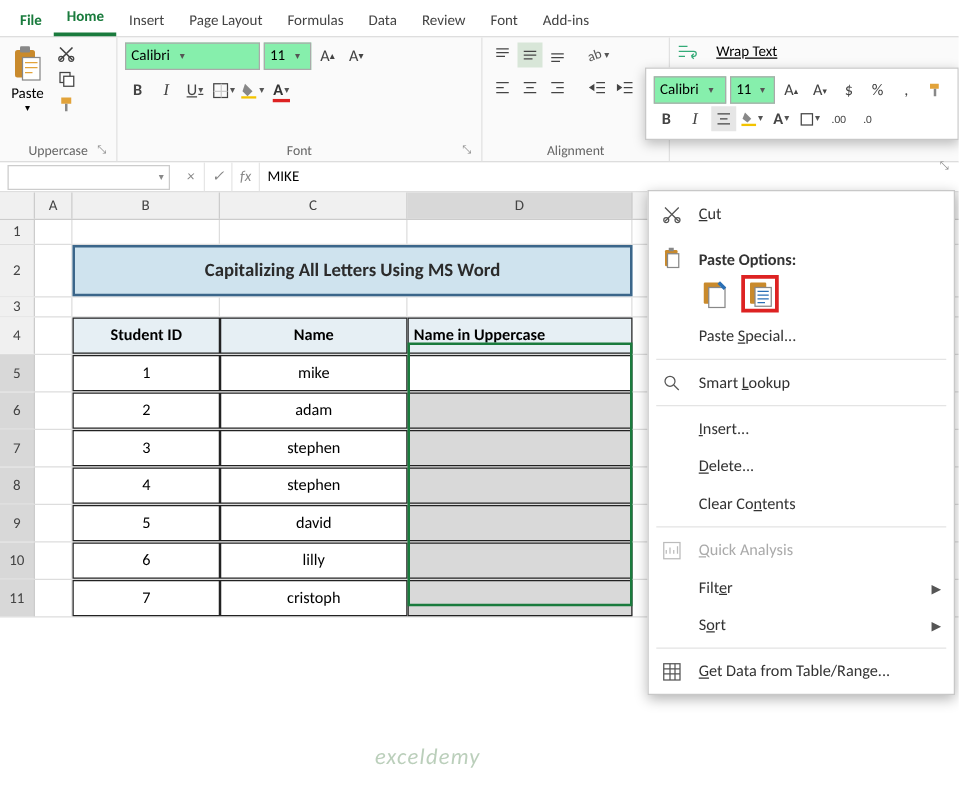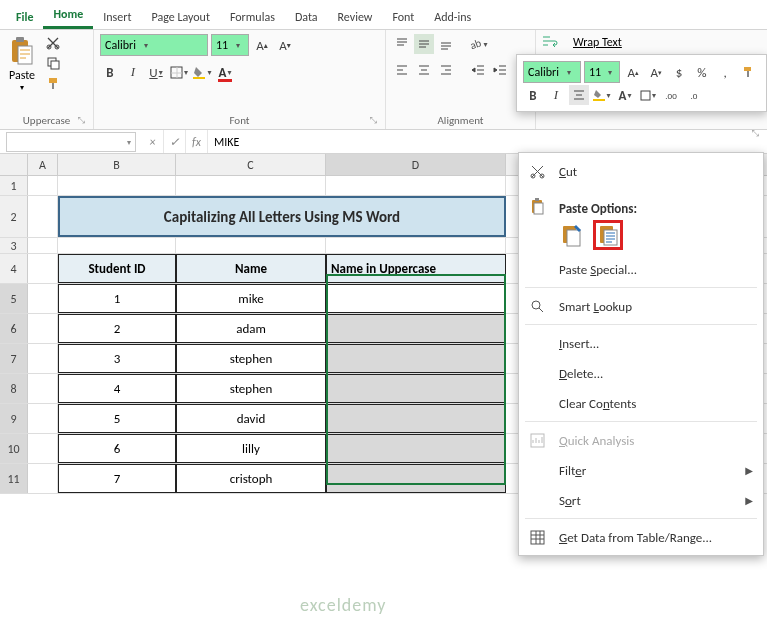--- a/index.html
+++ b/index.html
@@ -84,21 +84,21 @@
 .cm-item.disabled { color: #aaa; }
 .cm-item .cm-icon { width: 20px; height: 20px; display: flex; align-items: center; justify-content: center; color: #555; }
 .cm-item .arrow-r { margin-left: auto; font-size: 10px; color: #555; }
 .cm-item .und { text-decoration: underline; }
 .cm-header { font-weight: bold; align-items: flex-end; }
 .cm-sep { height: 1px; background: #e4e4e4; margin: 3px 6px; }
 .paste-options { display: flex; gap: 6px; padding: 4px 0 4px 38px; }
 .po { width: 30px; height: 30px; border: 1px solid transparent; display: flex; align-items: center; justify-content: center; }
 .po.callout { border: 3px solid #d22; }
 
-.watermark { position: absolute; left: 300px; top: 594px; font-size: 18px; color: rgba(120,160,120,0.5); letter-spacing: 1px; pointer-events: none; }
+.watermark { position: absolute; left: 300px; top: 594px; font-size: 18px; color: rgba(120,160,120,0.5); font-style: italic; letter-spacing: 1px; pointer-events: none; }
 
 svg { display: block; }
 </style>
 </head>
 <body>
 
 <div class="menubar">
   <div class="tab file">File</div>
   <div class="tab active">Home</div>
   <div class="tab">Insert</div>

